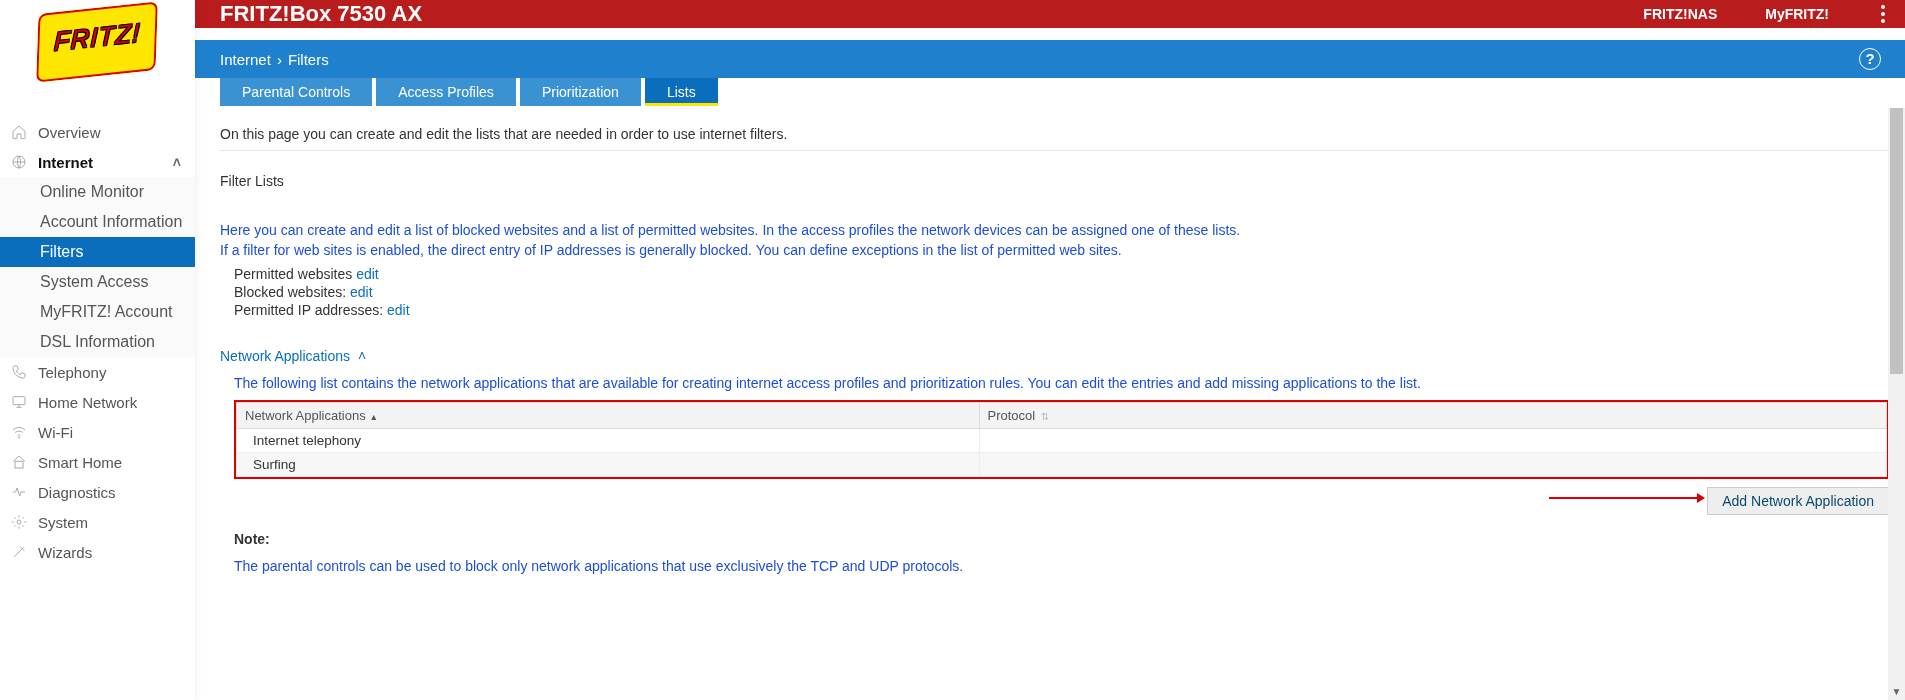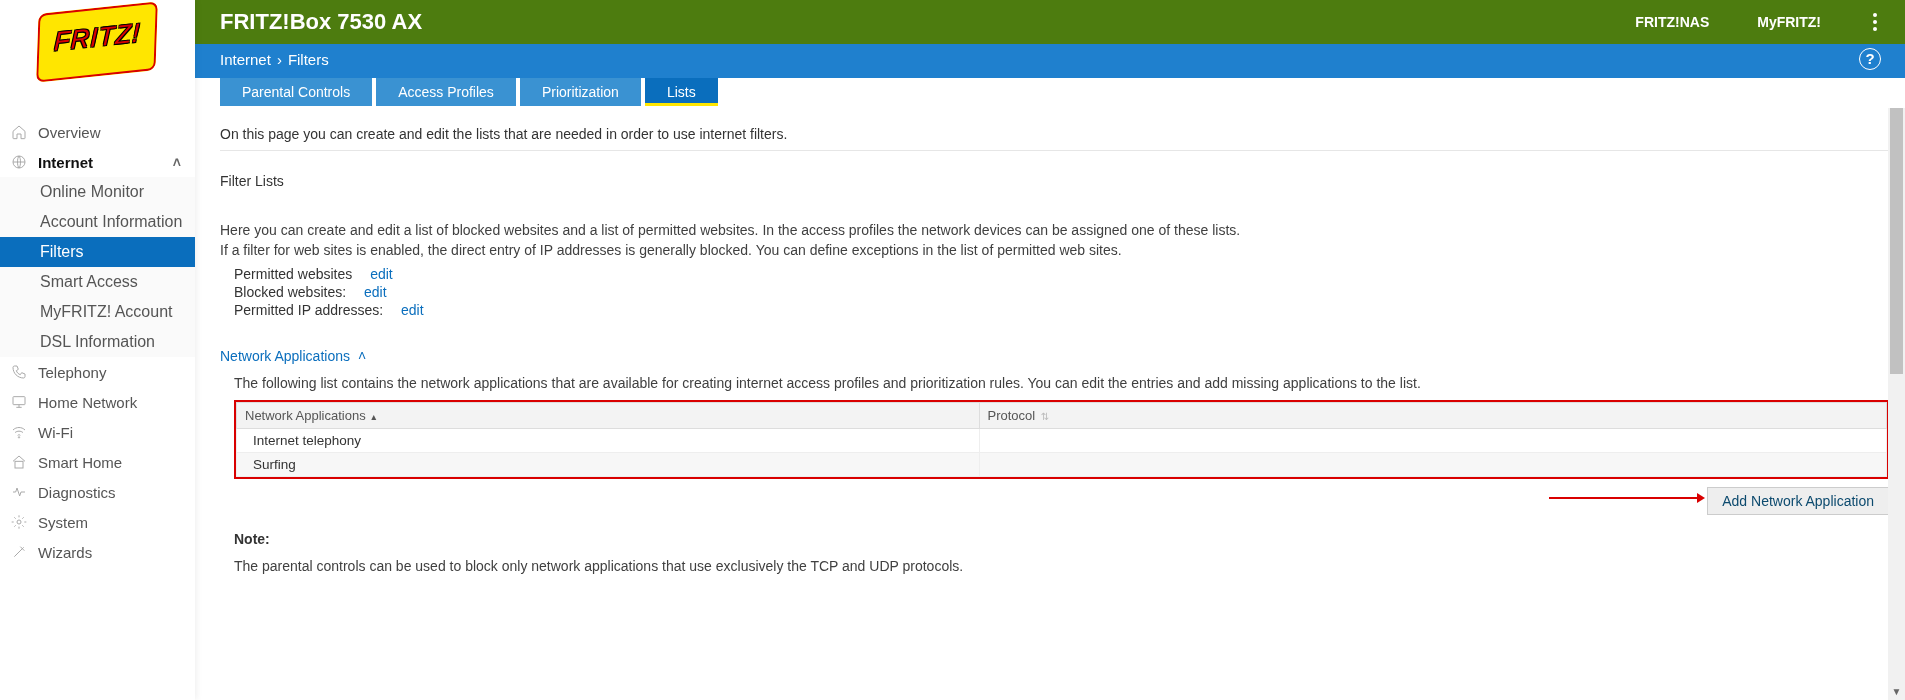--- a/index.html
+++ b/index.html
@@ -12,39 +12,39 @@
     width: 1905px;
     height: 700px;
     overflow: hidden;
     position: relative;
   }
 
   
   .header-main {
     position: absolute;
     top: 0; left: 0; right: 0;
-    height: 44px;
-    background: #4d7c0f;
+    height: 28px;
+    background: #b91c1c;
     display: flex;
     align-items: center;
     z-index: 10;
     text-align: center;
   }
   .header-title {
     margin-left: 220px;
     color: #fff;
     font-size: 22px;
     font-weight: 600;
   }
   .header-right {
     margin-left: auto;
     display: flex;
     align-items: center;
     gap: 48px;
-    padding-right: 24px;
+    padding-right: 16px;
     color: #fff;
   }
   .header-link { color: #fff; font-size: 14px; font-weight: 600; cursor: pointer; }
   .kebab-icon {
     display: flex; flex-direction: column; gap: 3px;
     cursor: pointer; padding: 4px;
   }
   .kebab-icon span {
     width: 4px; height: 4px; border-radius: 50%; background: #fff;
   }
@@ -173,24 +173,24 @@
 
   
   .main {
     position: absolute;
     top: 108px; left: 220px; right: 16px; bottom: 0;
     overflow: auto;
     padding-top: 18px;
   }
   .intro { color: #333; padding-bottom: 8px; border-bottom: 1px solid #e6e6e6; }
   .section-title { font-weight: 400; margin-top: 22px; margin-bottom: 32px; }
-  .para { color: #404040; line-height: 1.4; }
+  .para { color: #1d4ed8; line-height: 1.4; }
   .indent-list { margin: 6px 0 0 14px; }
   .indent-list div { margin: 2px 0; }
-  .link { color: #0a6ebd; cursor: pointer; margin-left: 14px; }
+  .link { color: #0a6ebd; cursor: pointer; }
   .subheading-link { color: #0a6ebd; cursor: pointer; margin-top: 28px; display: inline-flex; align-items: center; gap: 8px; }
 
   .table-desc { margin: 10px 0 6px 14px; }
 
   .annot-box {
     border: 2px solid #d90000;
     margin: 0 0 8px 14px;
     position: relative;
   }
   table.grid {
@@ -326,21 +326,21 @@
     <li class="sub">
       <span>Online Monitor</span>
     </li>
     <li class="sub">
       <span>Account Information</span>
     </li>
     <li class="sub selected">
       <span>Filters</span>
     </li>
     <li class="sub">
-      <span>Smart Access</span>
+      <span>System Access</span>
     </li>
     <li class="sub">
       <span>MyFRITZ! Account</span>
     </li>
     <li class="sub">
       <span>DSL Information</span>
     </li>
     <li class="top">
       <span class="navicon">
         <svg viewBox="0 0 24 24">

